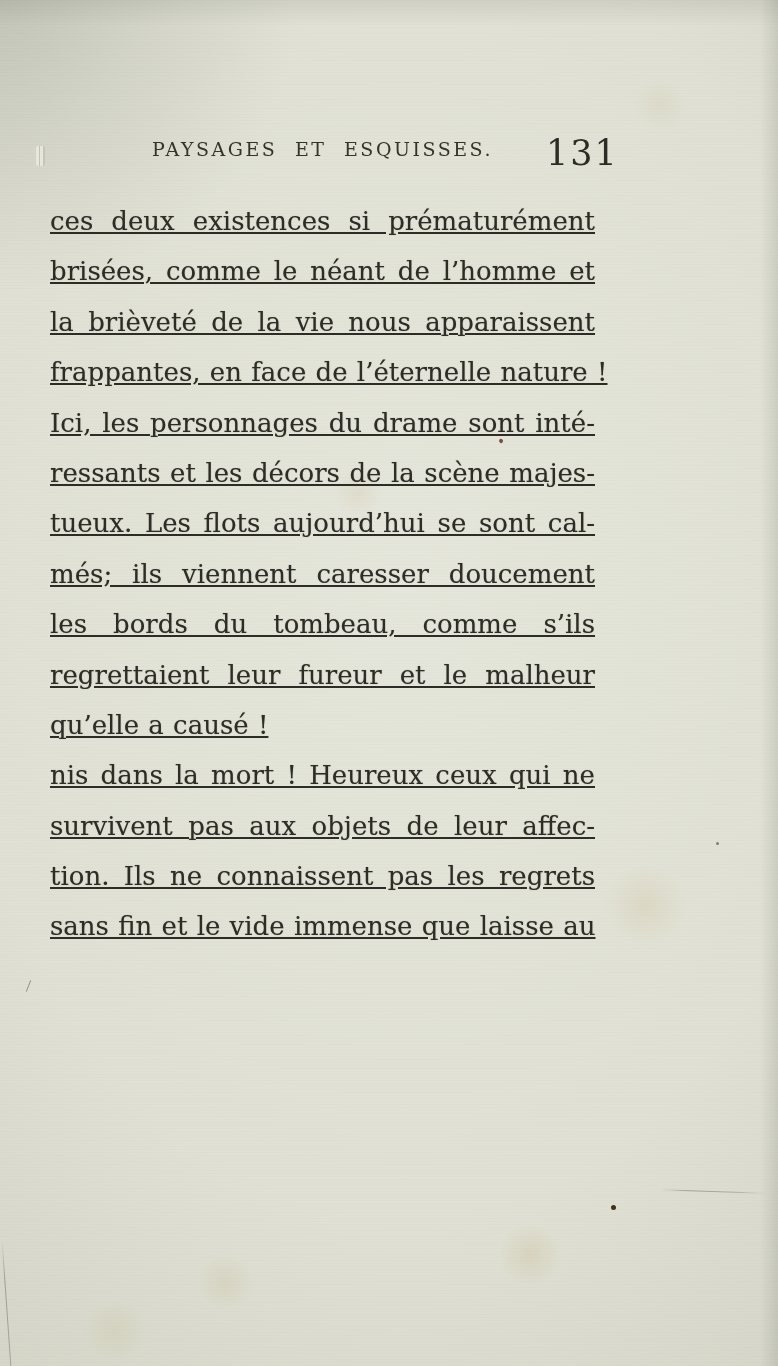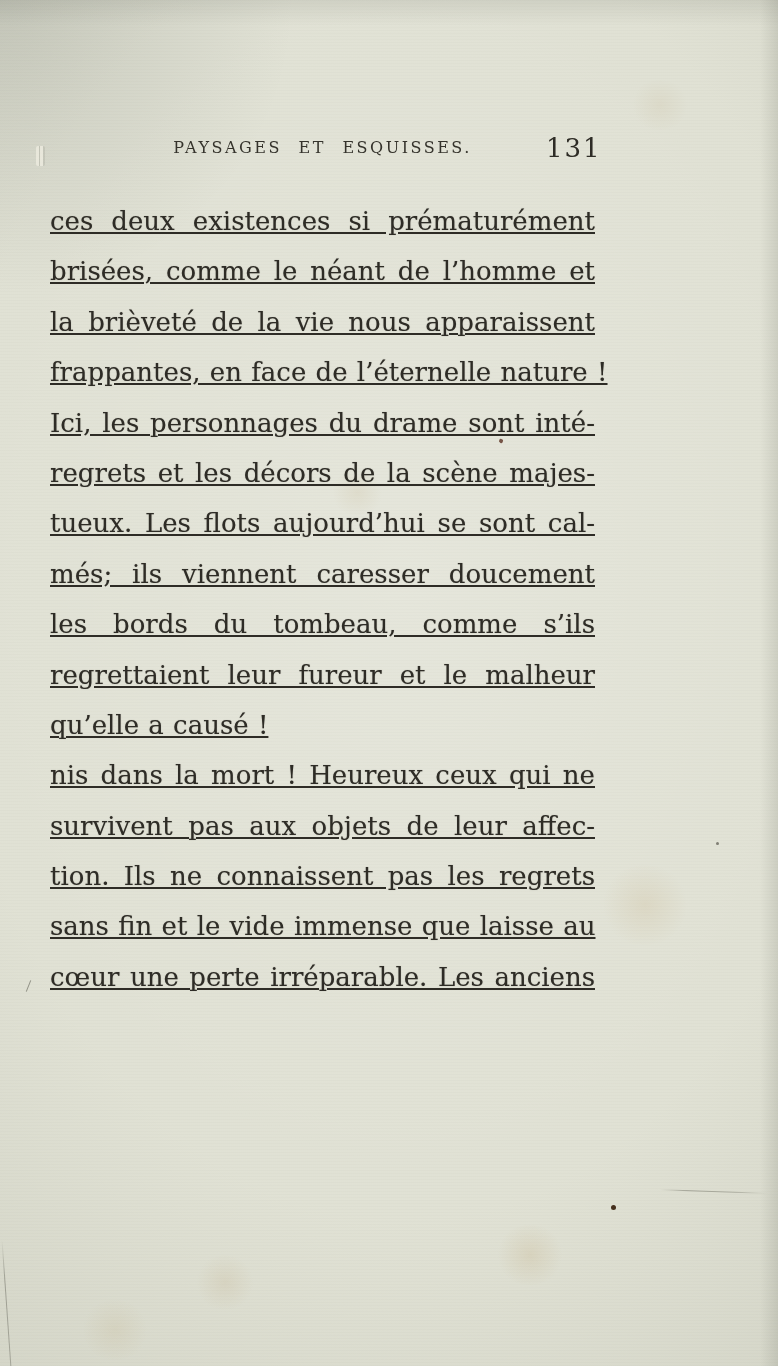--- a/index.html
+++ b/index.html
@@ -35,29 +35,29 @@
     position: absolute; right: 0; top: 0; width: 18px; height: 100%;
     background: linear-gradient(to left, rgba(60,64,54,0.12), rgba(60,64,54,0));
     pointer-events: none;
   }
 
   
   .running-head {
     position: absolute;
     left: 50px; top: 138px; width: 545px;
     text-align: center;
-    font-size: 16px;
+    font-size: 19px;
     letter-spacing: 2.5px;
     word-spacing: 9px;
     color: #35332c;
   }
   .page-number {
     position: absolute;
     left: 546px; top: 133px;
-    font-size: 26px;
+    font-size: 35px;
     letter-spacing: 2px;
     color: #2e2c26;
   }
 
   
   .text-block {
     position: absolute;
     left: 50px; top: 196px; width: 545px;
     font-size: 26px;
     color: #2e2c26;
@@ -150,26 +150,25 @@
 
   <div class="running-head">PAYSAGES ET ESQUISSES.</div>
   <div class="page-number">131</div>
 
   <div class="text-block">
     <div class="line">ces deux existences si prématurément</div>
     <div class="line">brisées, comme le néant de l’homme et</div>
     <div class="line">la brièveté de la vie nous apparaissent</div>
     <div class="line">frappantes, en face de l’éternelle nature !</div>
     <div class="line">Ici, les personnages du drame sont inté-</div>
-    <div class="line">regrets et les décors de la scène majes-</div>
+    <div class="line">ressants et les décors de la scène majes-</div>
     <div class="line">tueux. Les flots aujourd’hui se sont cal-</div>
     <div class="line">més; ils viennent caresser doucement</div>
     <div class="line">les bords du tombeau, comme s’ils</div>
     <div class="line">regrettaient leur fureur et le malheur</div>
     <div class="line para-end">qu’elle a causé !</div>
     <div class="line">nis dans la mort ! Heureux ceux qui ne</div>
     <div class="line">survivent pas aux objets de leur affec-</div>
     <div class="line">tion. Ils ne connaissent pas les regrets</div>
     <div class="line">sans fin et le vide immense que laisse au</div>
-    <div class="line">cœur une perte irréparable. Les anciens</div>
   </div>
 
 </div>
 
 </body></html>

